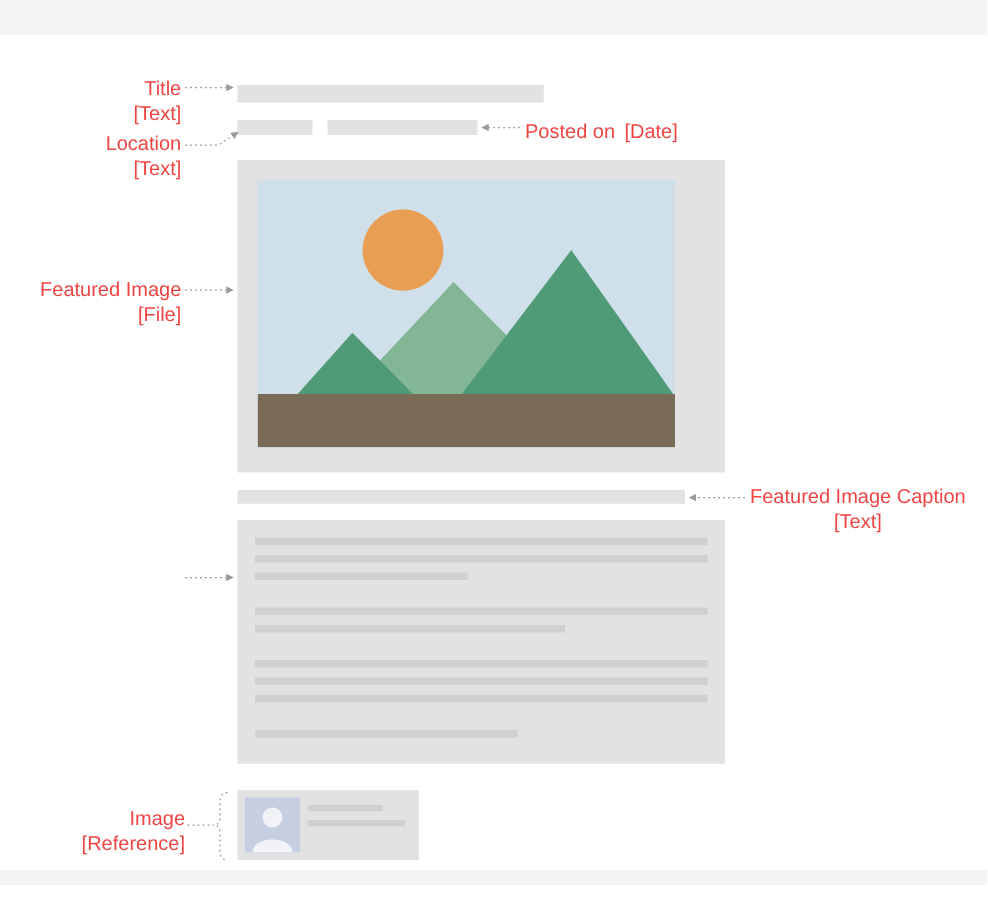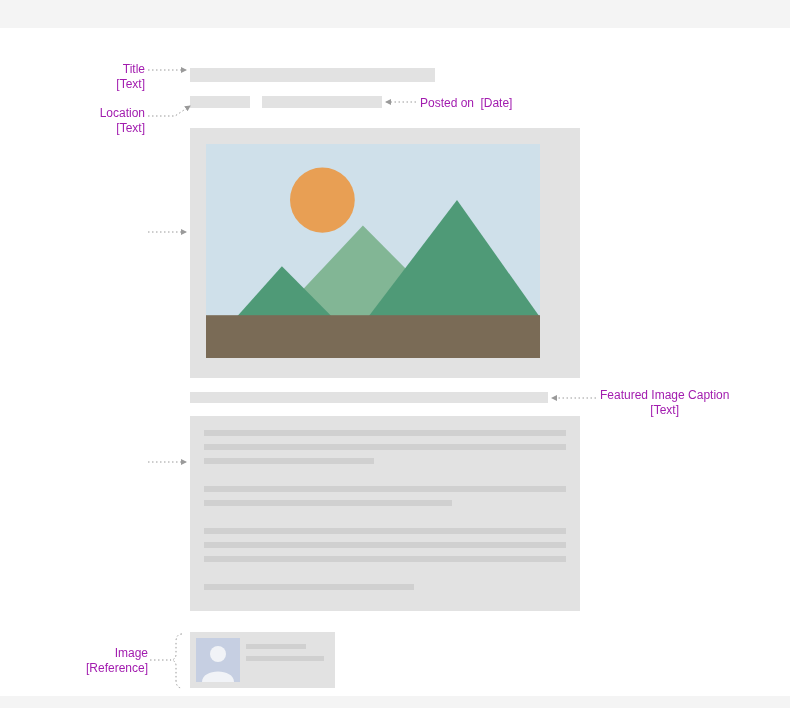--- a/index.html
+++ b/index.html
@@ -22,22 +22,22 @@
     background: #fff;
   }
   
   .ph {
     position: absolute;
     background: #e2e2e2;
   }
   
   .annot {
     position: absolute;
-    color: #a21caf;
-    font-size: 12px;
+    color: #ef4444;
+    font-size: 16px;
     line-height: 1.25;
     white-space: nowrap;
   }
   .annot .sub {
     display: block;
   }
   .annot.right-align { text-align: right; }
   .annot.left-align  { text-align: center; }
   
   .img-block {
@@ -166,20 +166,24 @@
   <div class="annot left-align" style="left:420px; top:68px;">
     <span>Posted on</span>
     <span style="margin-left:3px;">[Date]</span>
   </div>
 
   <div class="annot right-align" style="left:60px; top:78px; width:85px;">
     <span>Location</span>
     <span class="sub">[Text]</span>
   </div>
 
+  <div class="annot right-align" style="left:30px; top:195px; width:115px;">
+    <span>Featured Image</span>
+    <span class="sub">[File]</span>
+  </div>
 
   <div class="annot left-align" style="left:600px; top:360px;">
     <span>Featured Image Caption</span>
     <span class="sub">[Text]</span>
   </div>
 
 
   <div class="annot right-align" style="left:58px; top:618px; width:90px;">
     <span>Image</span>
     <span class="sub">[Reference]</span>

